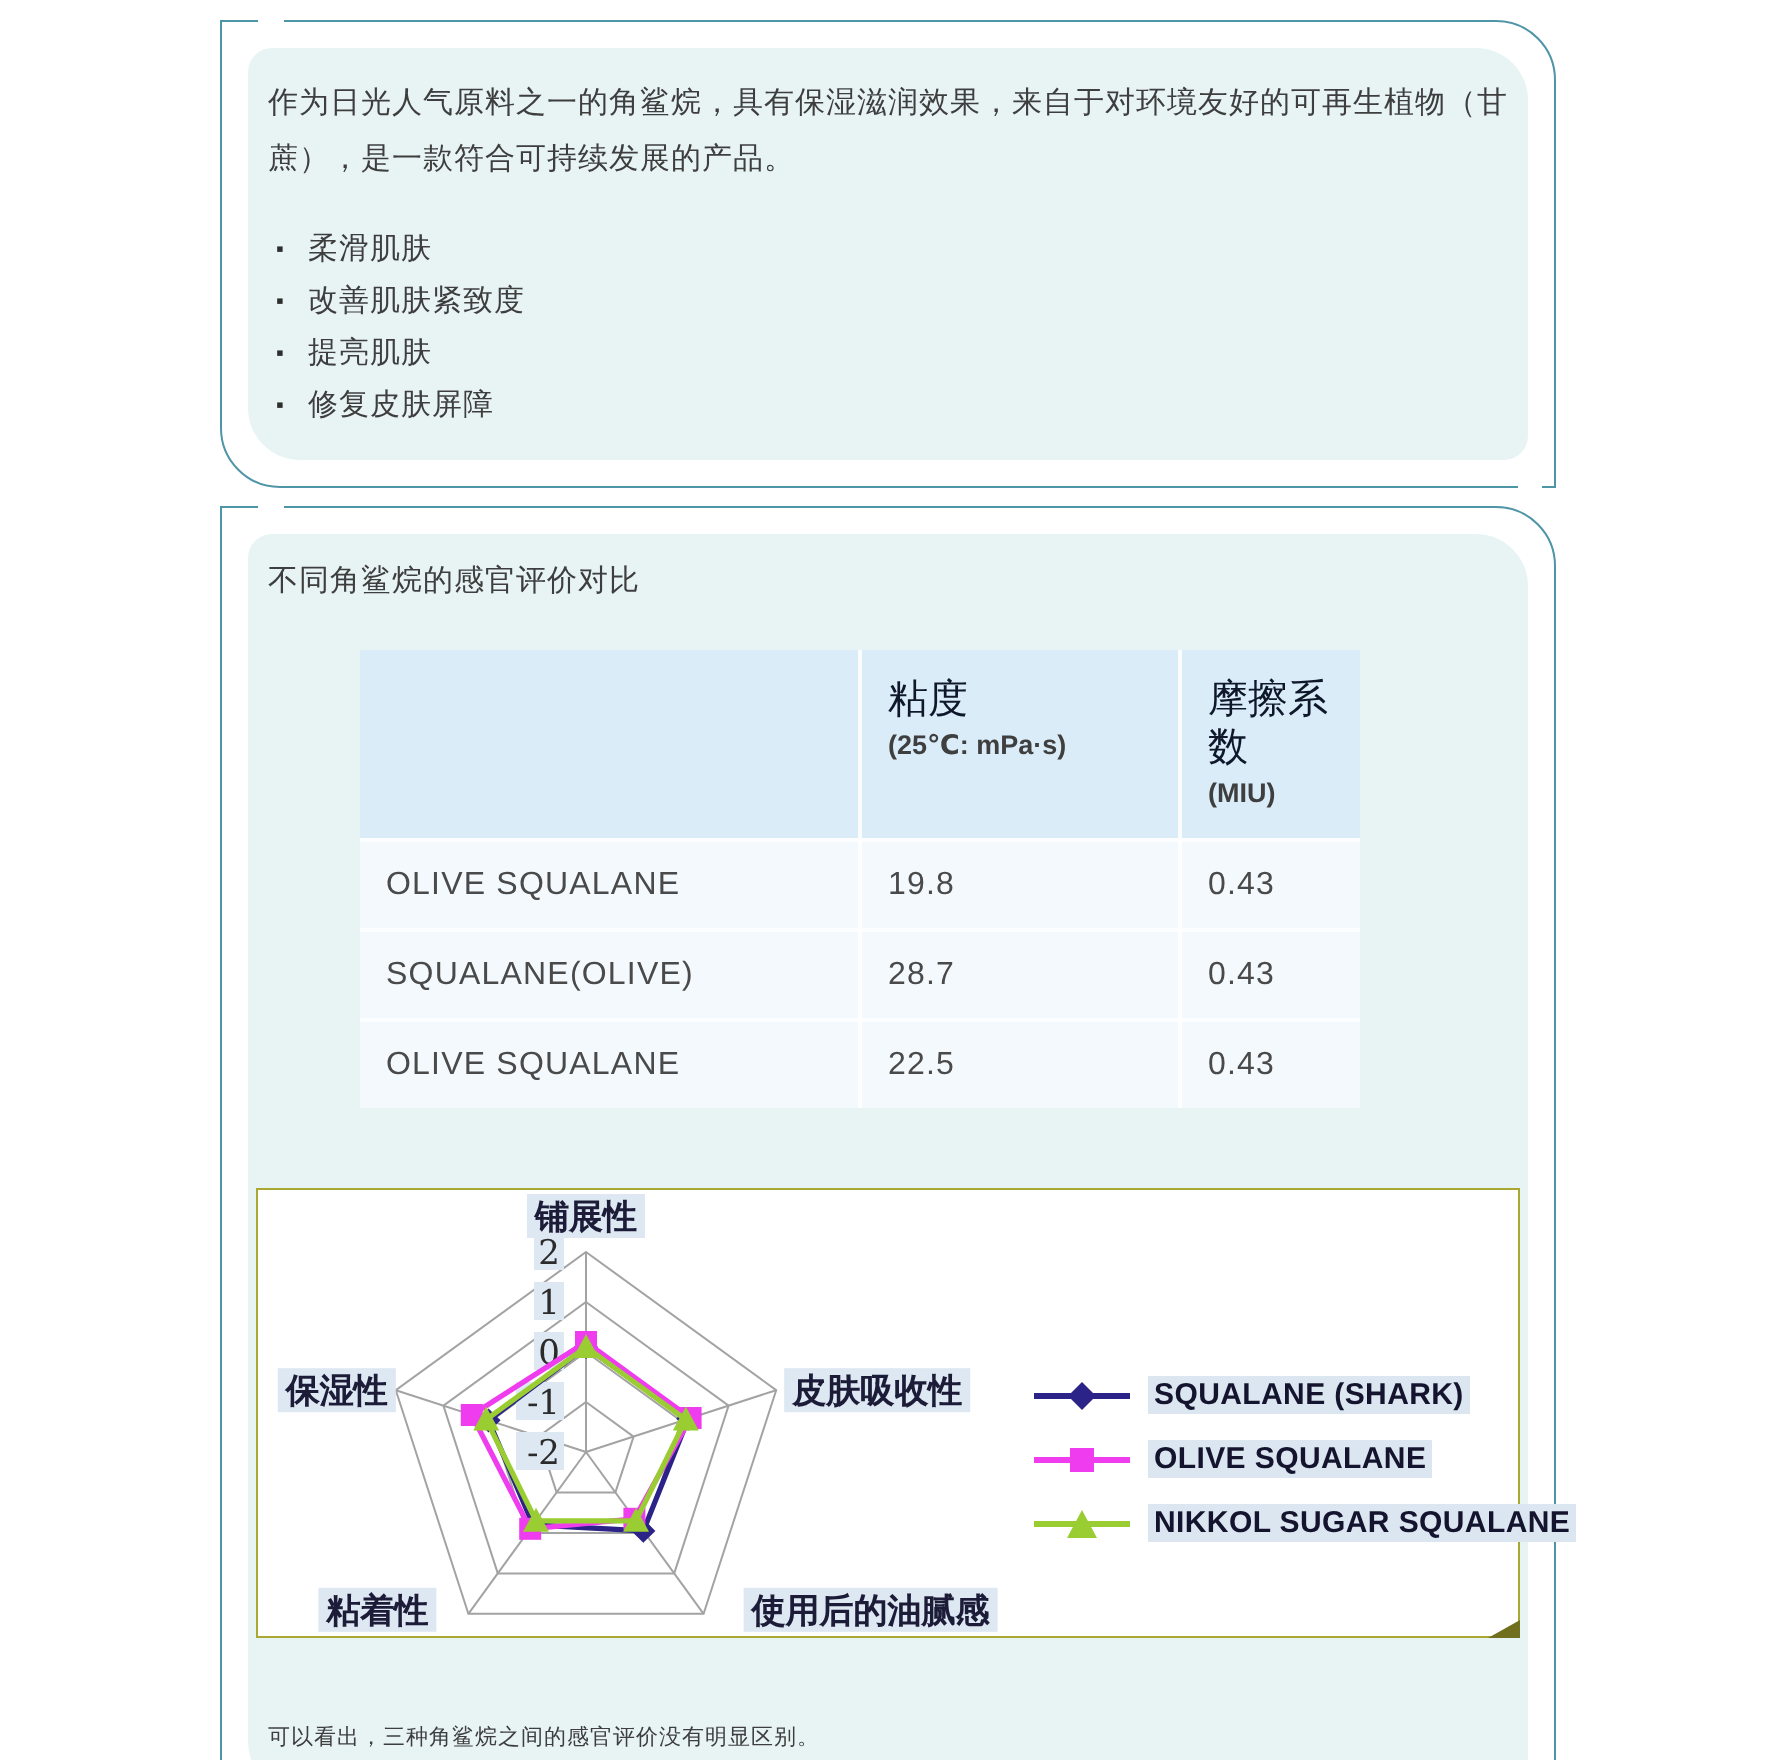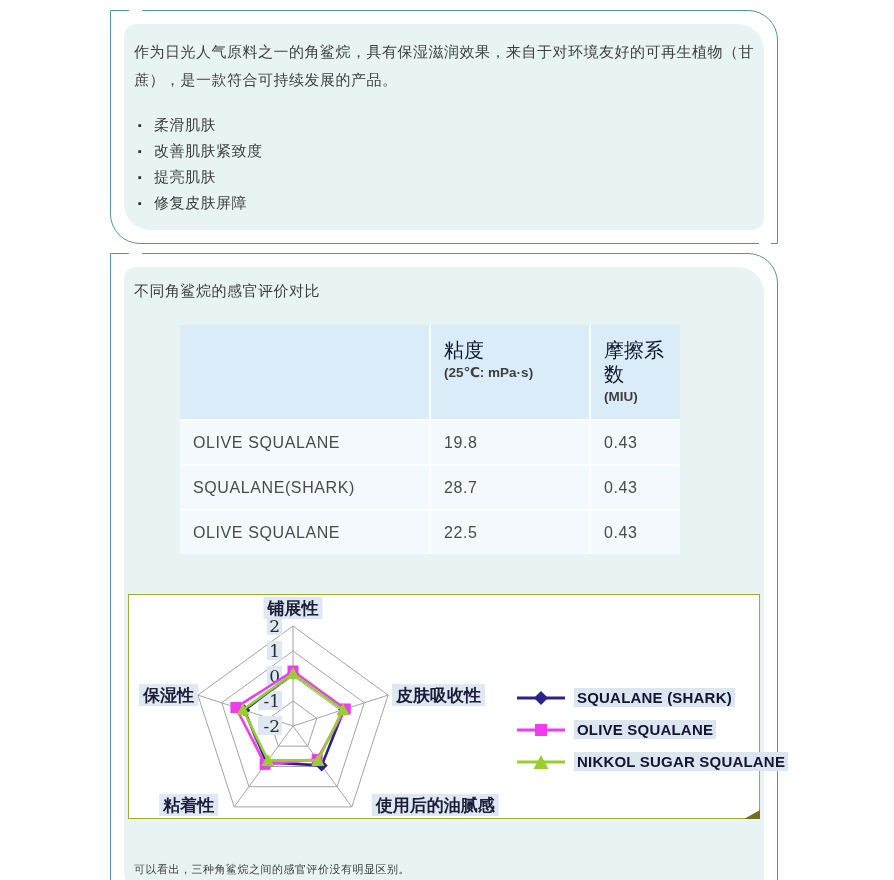--- a/index.html
+++ b/index.html
@@ -206,21 +206,21 @@
           </th>
         </tr>
       </thead>
       <tbody>
         <tr>
           <td>OLIVE SQUALANE</td>
           <td>19.8</td>
           <td>0.43</td>
         </tr>
         <tr>
-          <td>SQUALANE(SHARK)</td>
+          <td>SQUALANE(OLIVE)</td>
           <td>28.7</td>
           <td>0.43</td>
         </tr>
         <tr>
           <td>OLIVE SQUALANE</td>
           <td>22.5</td>
           <td>0.43</td>
         </tr>
       </tbody>
     </table>

